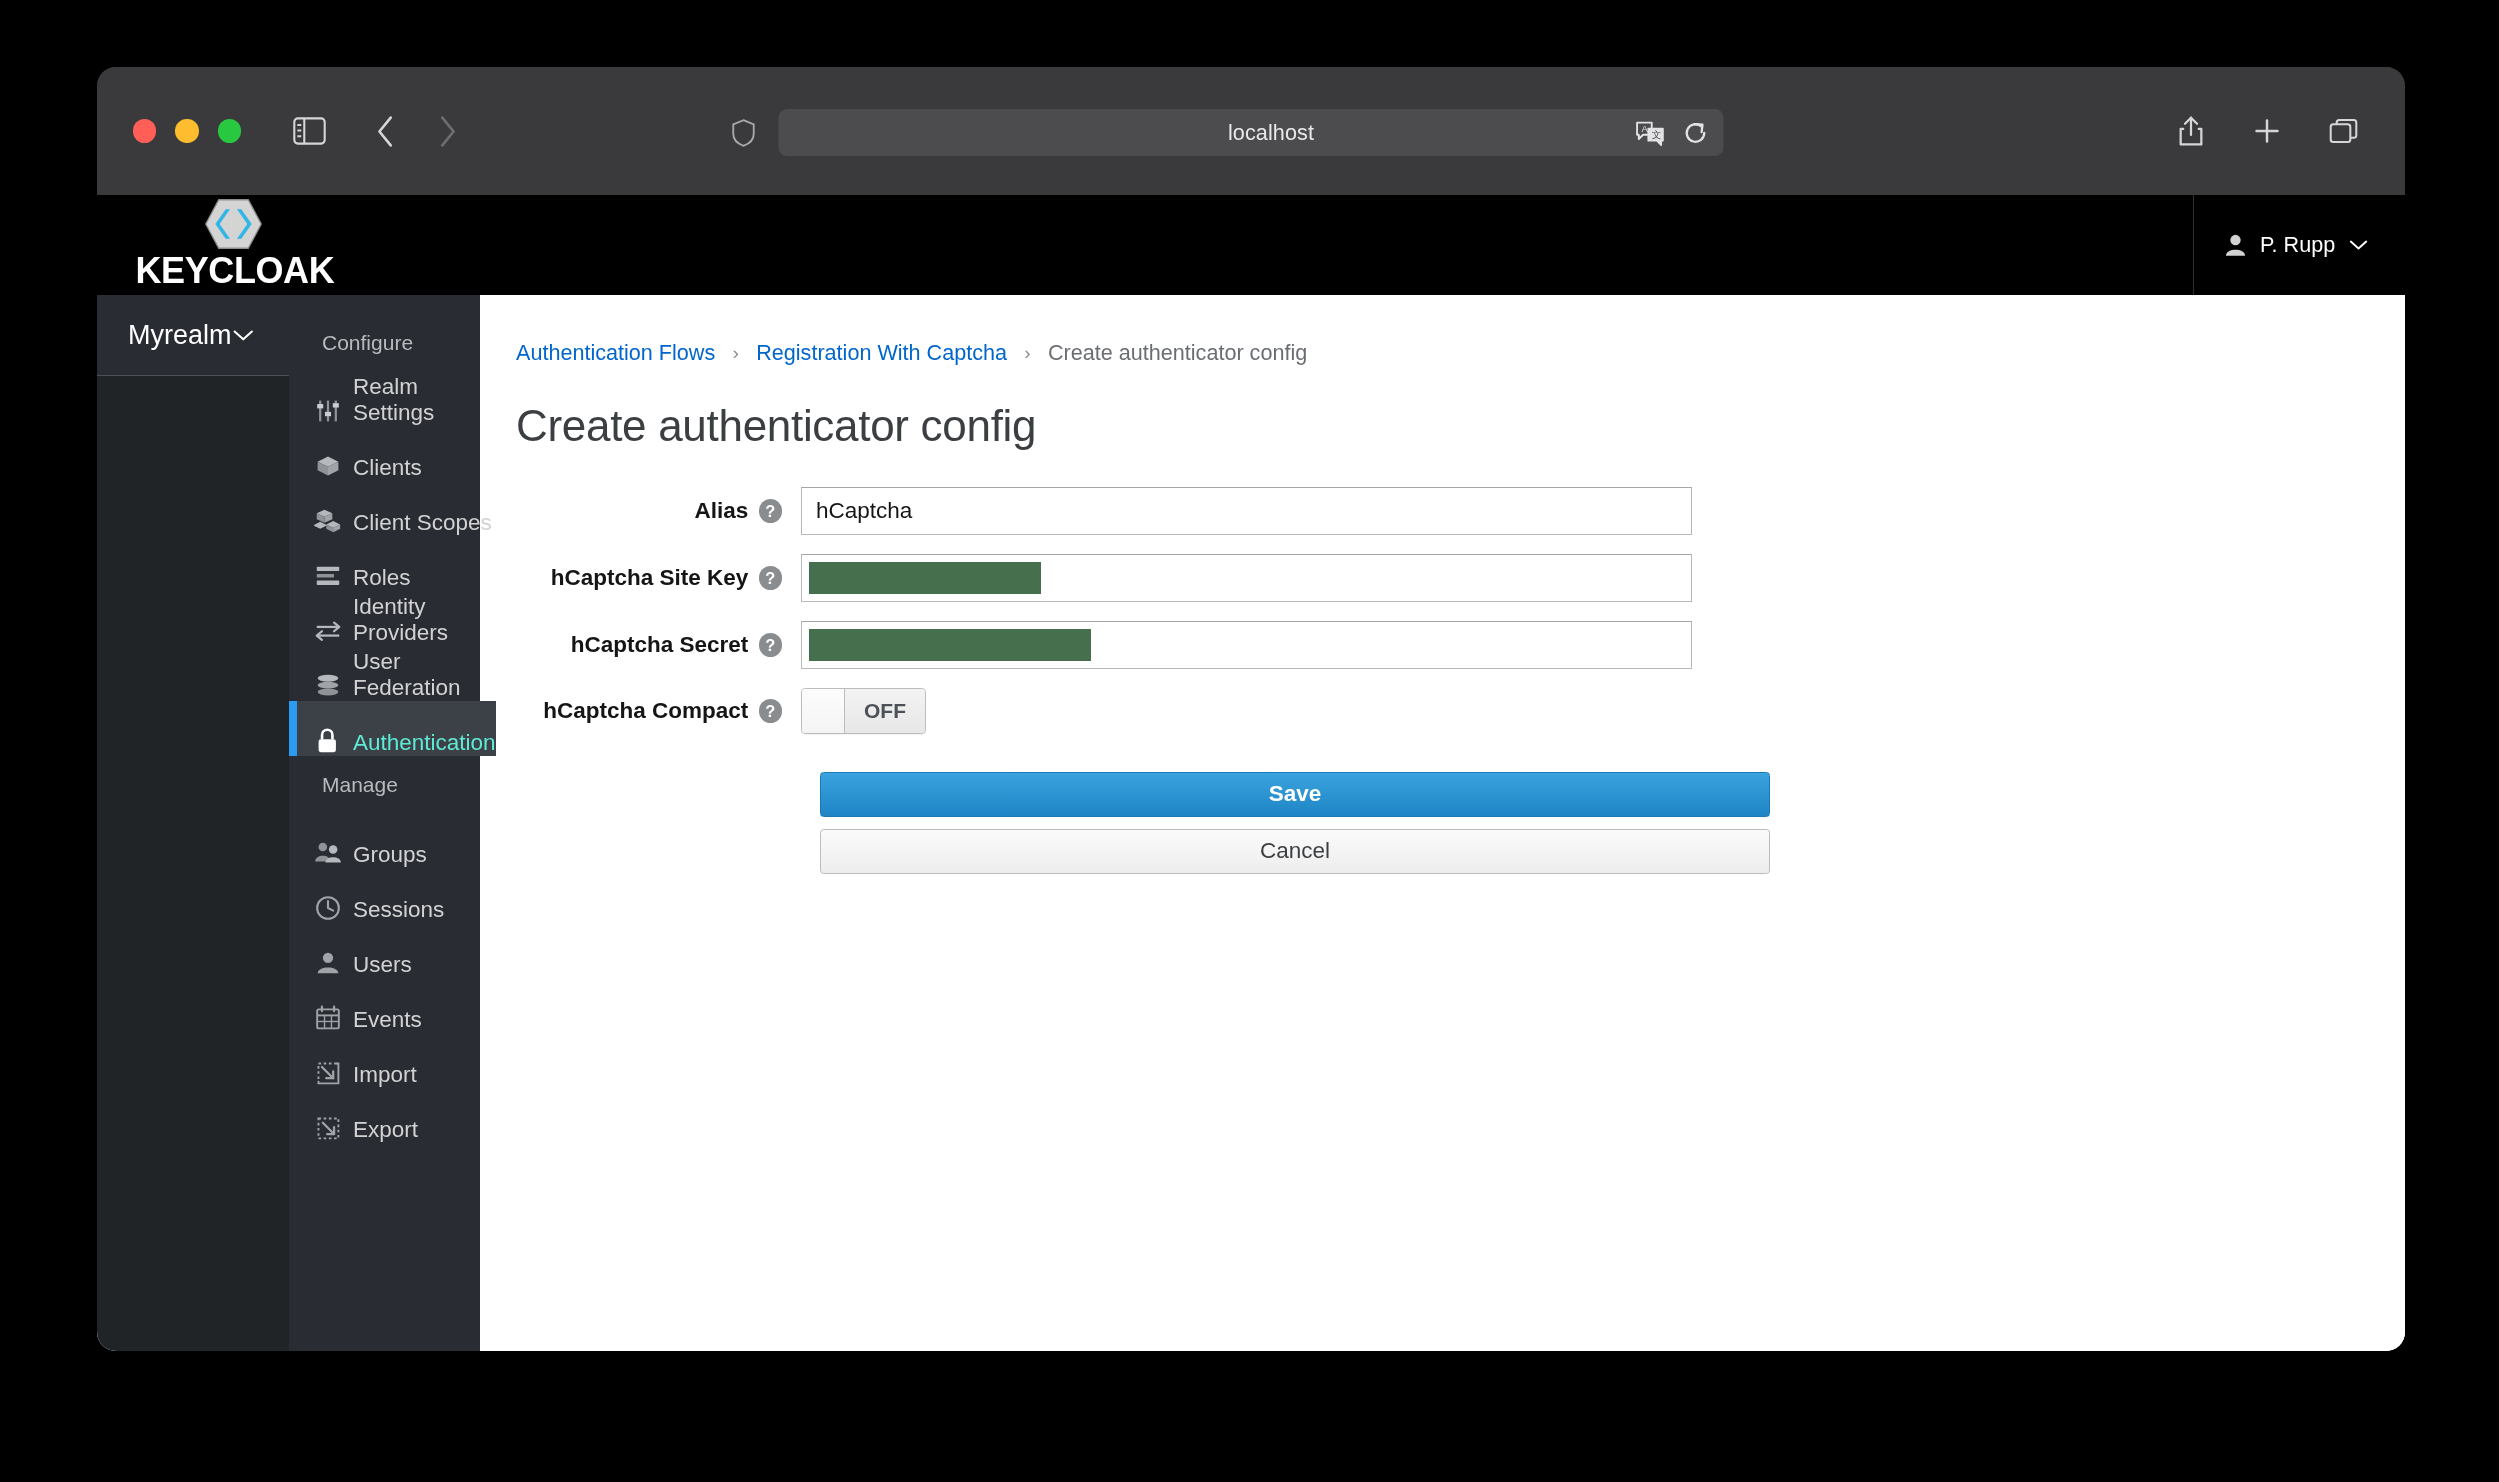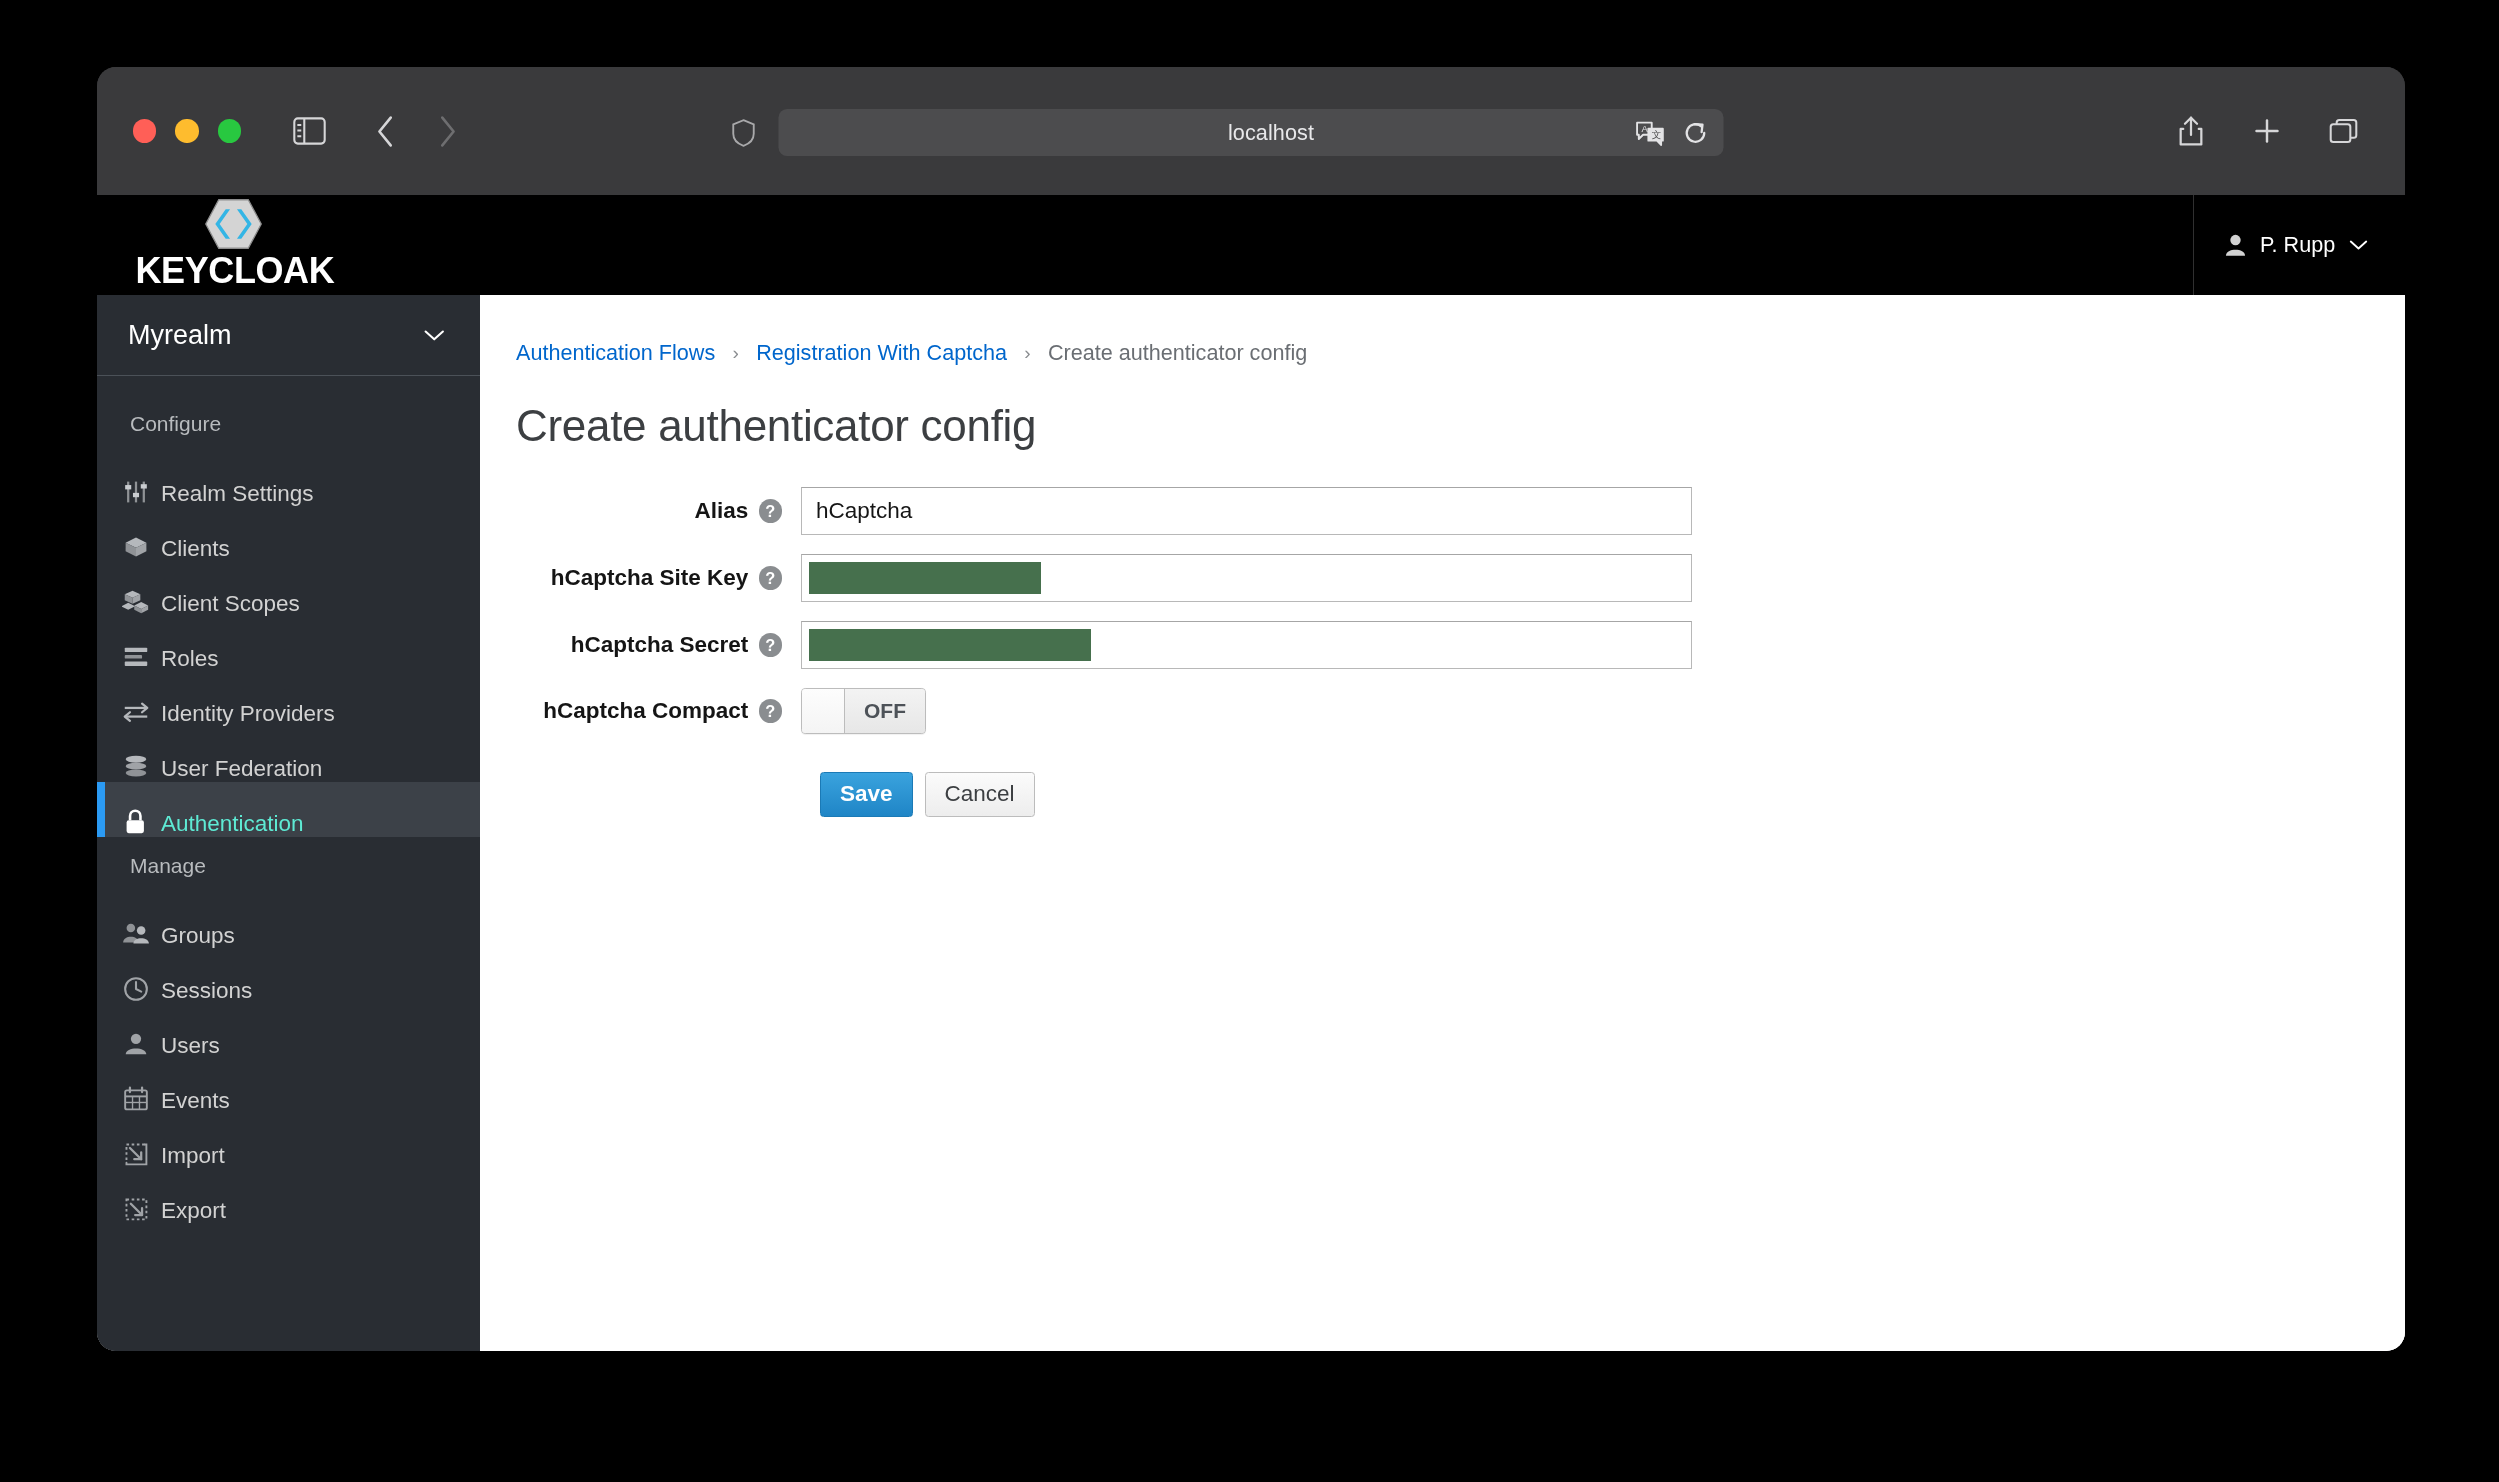--- a/index.html
+++ b/index.html
@@ -127,21 +127,21 @@
   }
 
   
   #body-row { display: flex; height: calc(100% - 100px); }
 
   
   #sidebar {
     width: 383px;
     background: #212427;
     display: flex;
-    flex-direction: column;
+    flex-direction: row;
     flex-shrink: 0;
   }
   #realm-selector {
     height: 81px;
     background: #292d33;
     border-bottom: 0.9px solid #4b5158;
     display: flex; align-items: center;
     justify-content: space-between;
     padding: 0 35px 0 31px;
     cursor: pointer;
@@ -304,20 +304,21 @@
     background: linear-gradient(#f3f3f3, #e7e7e7);
   }
 
   
   #form-actions {
     display: flex;
     gap: 12px;
     margin-top: 38px;
     margin-left: 285px;
     padding-left: 19px;
+    flex-direction: column;
   }
   .btn {
     font-family: "Liberation Sans", sans-serif;
     font-size: 22.5px;
     height: 45px;
     padding: 0 19px;
     border-radius: 3.5px;
     cursor: pointer;
     line-height: 1;
   }

